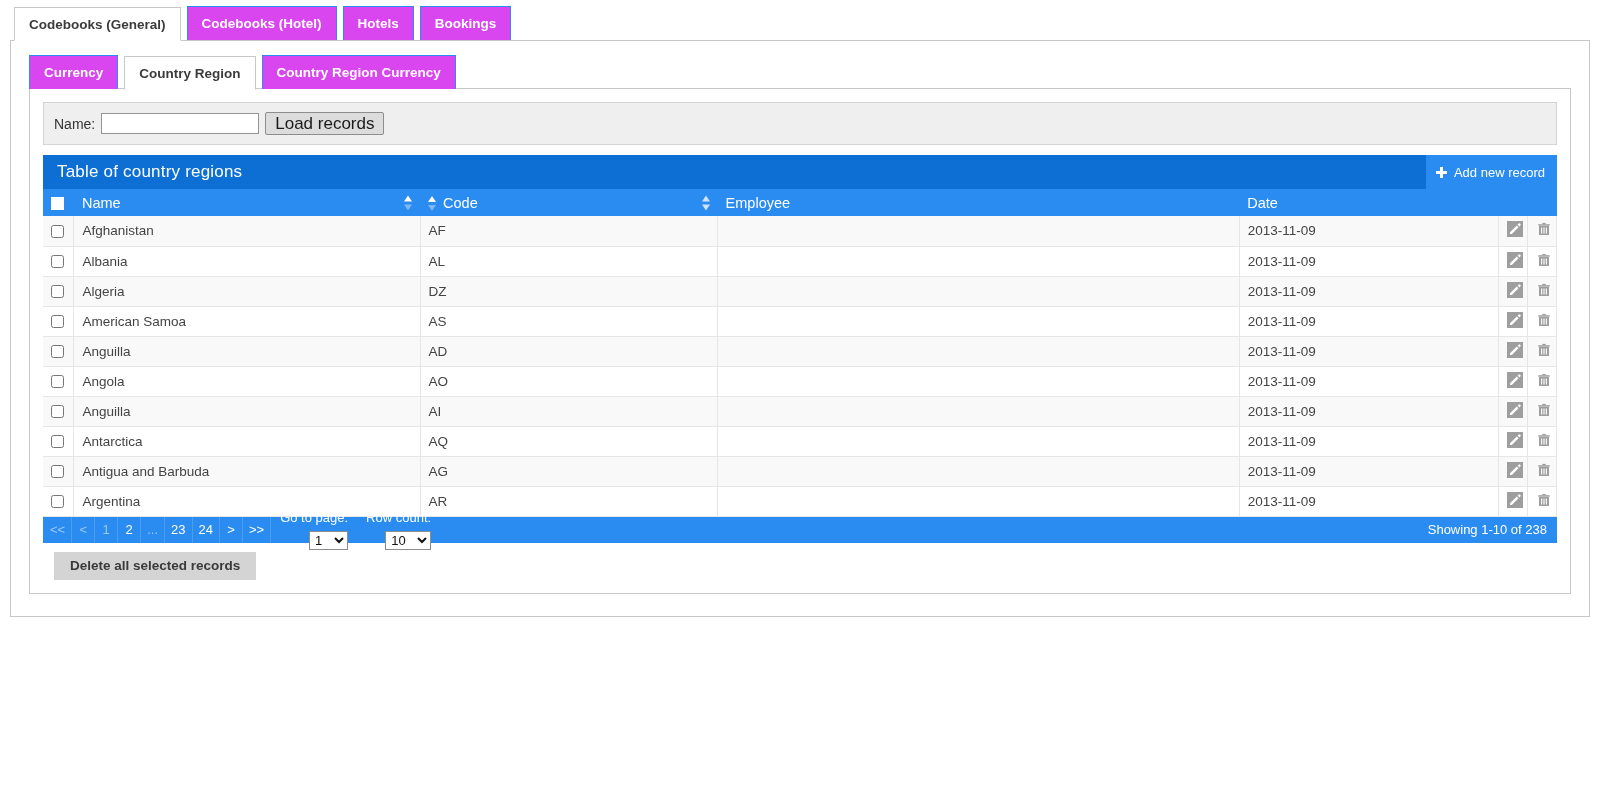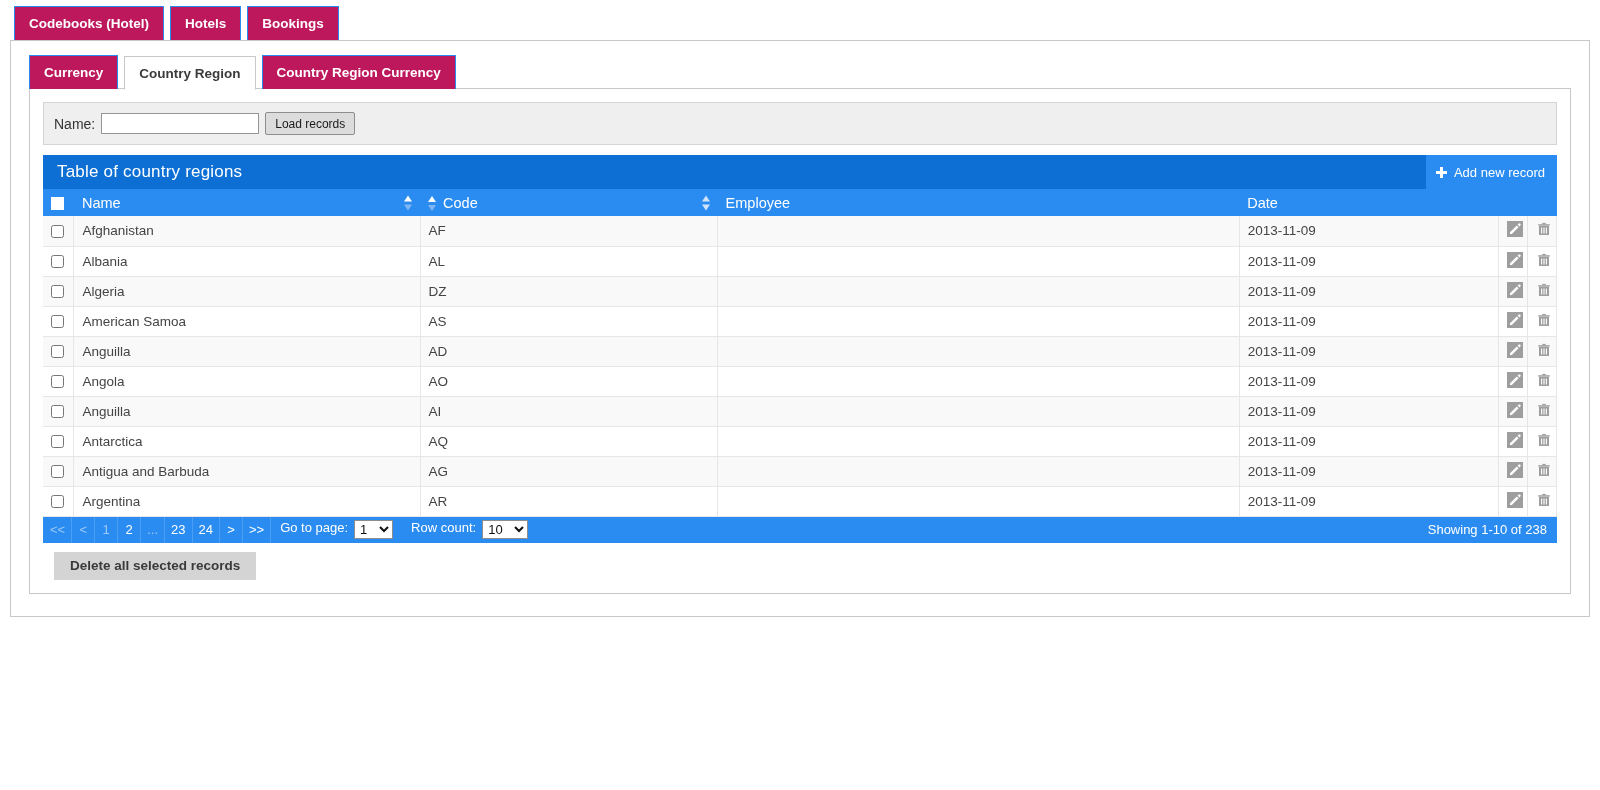--- a/index.html
+++ b/index.html
@@ -31,21 +31,21 @@
     padding: 0 14px;
     display: flex;
     align-items: center;
     font-size: 13.5px;
     font-weight: bold;
     cursor: pointer;
     user-select: none;
     white-space: nowrap;
   }
   .tab.inactive {
-    background: #be185d;
+    background: #d946ef;
     color: #ffffff;
     border: 1px solid #2a8cf0;
     border-bottom: none;
   }
   .tab.active {
     background: #ffffff;
     color: #3b3b3b;
     border: 1px solid #c8c8c8;
     border-bottom: 1px solid #ffffff;
     position: relative;
@@ -99,21 +99,21 @@
     background: #ffffff;
     font-family: "Liberation Sans", sans-serif;
     font-size: 13px;
     padding: 1px 3px;
   }
   .btn-classic {
     background: #dcdcdc;
     border: 1px solid #8d8d8d;
     border-radius: 2px;
     font-family: "Liberation Sans", sans-serif;
-    font-size: 12px;
+    font-size: 17px;
     color: #1a1a1a;
     height: 23px;
     padding: 0 9px;
     cursor: pointer;
   }
 
   
   .grid { width: 100%; }
   .grid-title-bar {
     background: #0d6fd4;
@@ -261,21 +261,21 @@
     align-items: center;
     justify-content: center;
     padding: 0 6px;
     color: #ffffff;
     border-right: 1px solid #4a9ef3;
     cursor: pointer;
     user-select: none;
     font-size: 13px;
   }
   .pg.dim { color: #9ec8f5; }
-  .pg-extra { display: flex; align-items: flex-start; gap: 6px; padding: 0 9px; }
+  .pg-extra { display: flex; align-items: flex-end; gap: 6px; padding: 0 9px; flex-direction: column; }
   .pg-extra select {
     font-family: "Liberation Sans", sans-serif;
     font-size: 13px;
     height: 19px;
     border: 1px solid #8d8d8d;
     background: #ffffff;
     color: #111;
     padding: 0 1px;
   }
   .pg-spacer { flex: 1; }
@@ -291,20 +291,21 @@
     color: #3a3a3a;
     height: 28px;
     padding: 0 16px;
     cursor: pointer;
   }
 </style>
 </head>
 <body>
 
 <div class="outer-tabs">
+  <div class="tab active">Codebooks (General)</div>
   <div class="tab inactive">Codebooks (Hotel)</div>
   <div class="tab inactive">Hotels</div>
   <div class="tab inactive">Bookings</div>
 </div>
 
 <div class="outer-panel">
 
   <div class="inner-tabs">
     <div class="tab inactive">Currency</div>
     <div class="tab active">Country Region</div>

